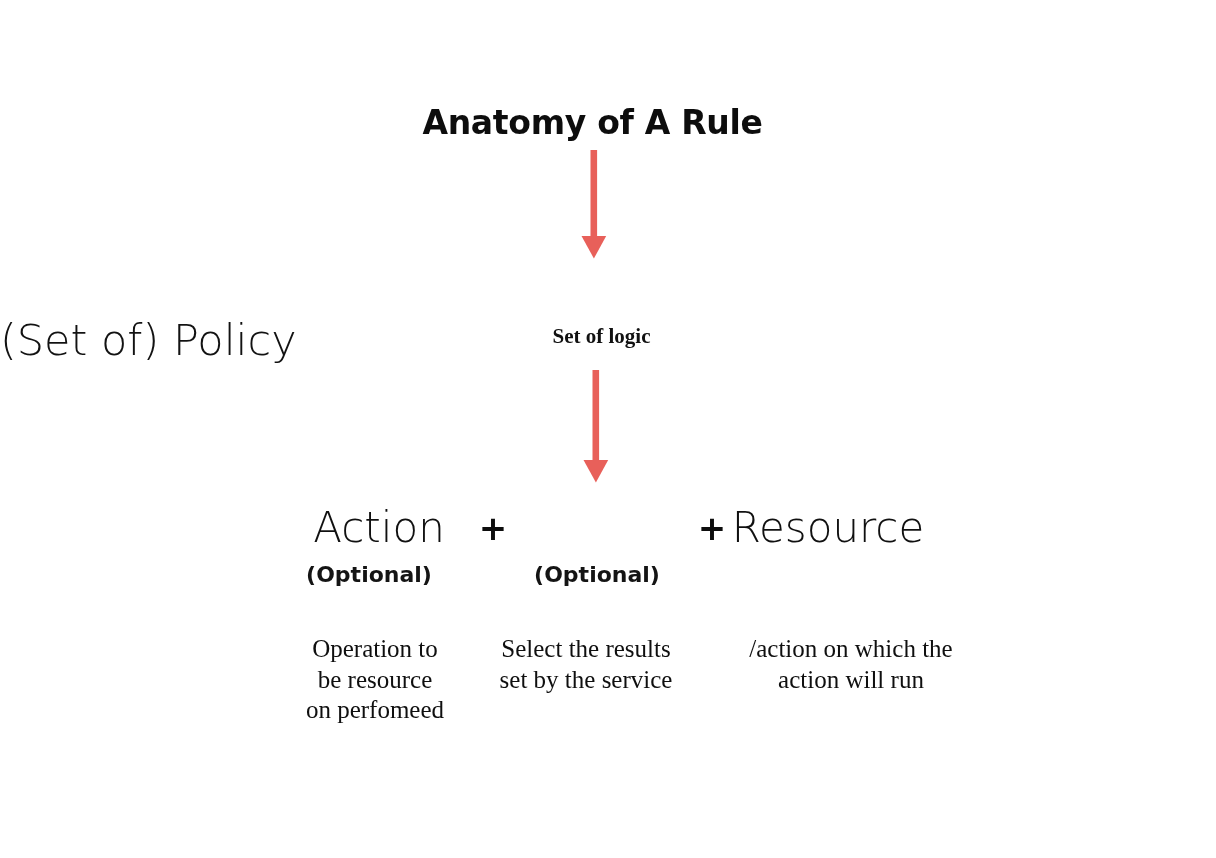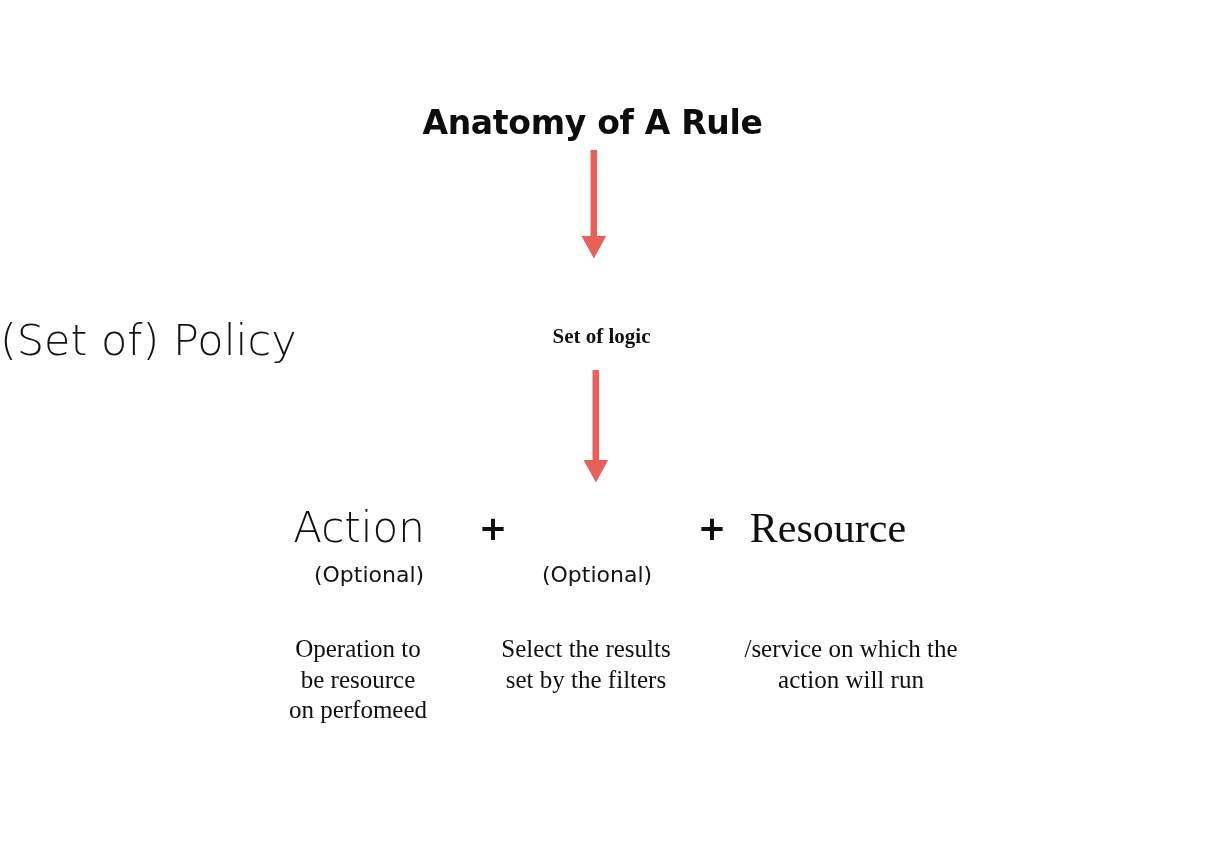--- a/index.html
+++ b/index.html
@@ -99,33 +99,33 @@
     top: 0;
     text-align: center;
     font-family: "DejaVu Sans", sans-serif;
     font-weight: 700;
     font-size: 34px;
     line-height: 56px;
     color: #0d0d0d;
     white-space: nowrap;
   }
 
-  .term-action   { left: 239px; width: 240px; }
+  .term-action   { left: 259px; width: 240px; }
   .plus-1        { left: 453px; width: 80px;  }
   .term-filter   { left: 497px; width: 200px; }
   .plus-2        { left: 672px; width: 80px;  }
-  .term-resource { left: 708px; width: 240px; font-family: Liberation Serif, serif; }
+  .term-resource { left: 708px; width: 240px; }
 
   
   .optional {
     position: absolute;
     top: 560px;
     text-align: center;
     font-family: "DejaVu Sans", sans-serif;
-    font-weight: 400;
+    font-weight: 700;
     font-size: 22px;
     line-height: 30px;
     color: #141414;
     white-space: nowrap;
   }
   .opt-action { left: 249px; width: 240px; }
   .opt-filter { left: 497px; width: 200px; }
 
   
   .desc {
@@ -133,21 +133,21 @@
     top: 634px;
     text-align: center;
     font-family: "Liberation Serif", "DejaVu Serif", serif;
     font-weight: 400;
     font-size: 25px;
     line-height: 30.5px;
     color: #0f0f0f;
   }
   .desc-line { display: block; white-space: nowrap; }
 
-  .desc-action   { left: 238px; width: 240px; }
+  .desc-action   { left: 255px; width: 240px; }
   .desc-filter   { left: 476px; width: 220px; }
   .desc-resource { left: 716px; width: 270px; }
 </style>
 </head>
 <body>
 
 <div id="canvas">
 
   <div class="abs title">Anatomy of A Rule</div>
 
@@ -183,21 +183,21 @@
   <div class="optional opt-filter">(Optional)</div>
 
   <div class="desc desc-action">
     <span class="desc-line">Operation to</span>
     <span class="desc-line">be resource</span>
     <span class="desc-line">on perfomeed</span>
   </div>
 
   <div class="desc desc-filter">
     <span class="desc-line">Select the results</span>
-    <span class="desc-line">set by the filters</span>
+    <span class="desc-line">set by the service</span>
   </div>
 
   <div class="desc desc-resource">
-    <span class="desc-line">/service on which the</span>
+    <span class="desc-line">/action on which the</span>
     <span class="desc-line">action will run</span>
   </div>
 
 </div>
 
 </body></html>

